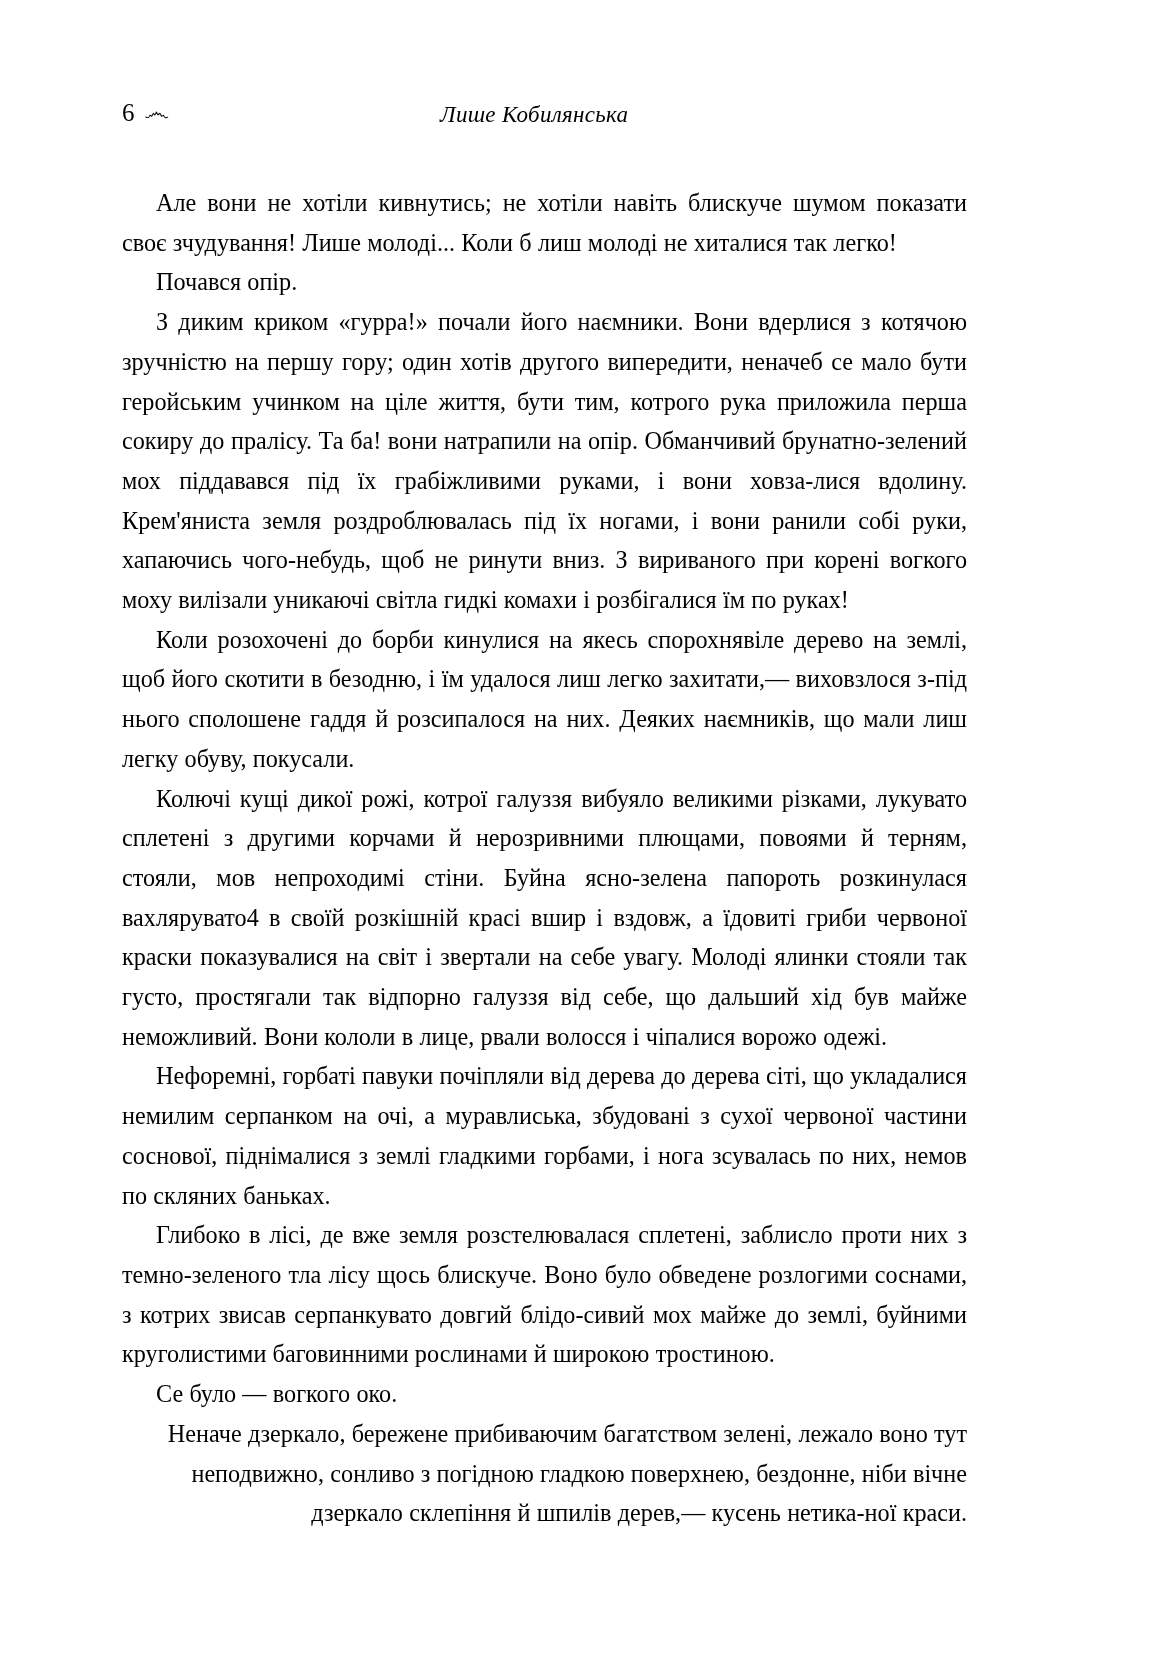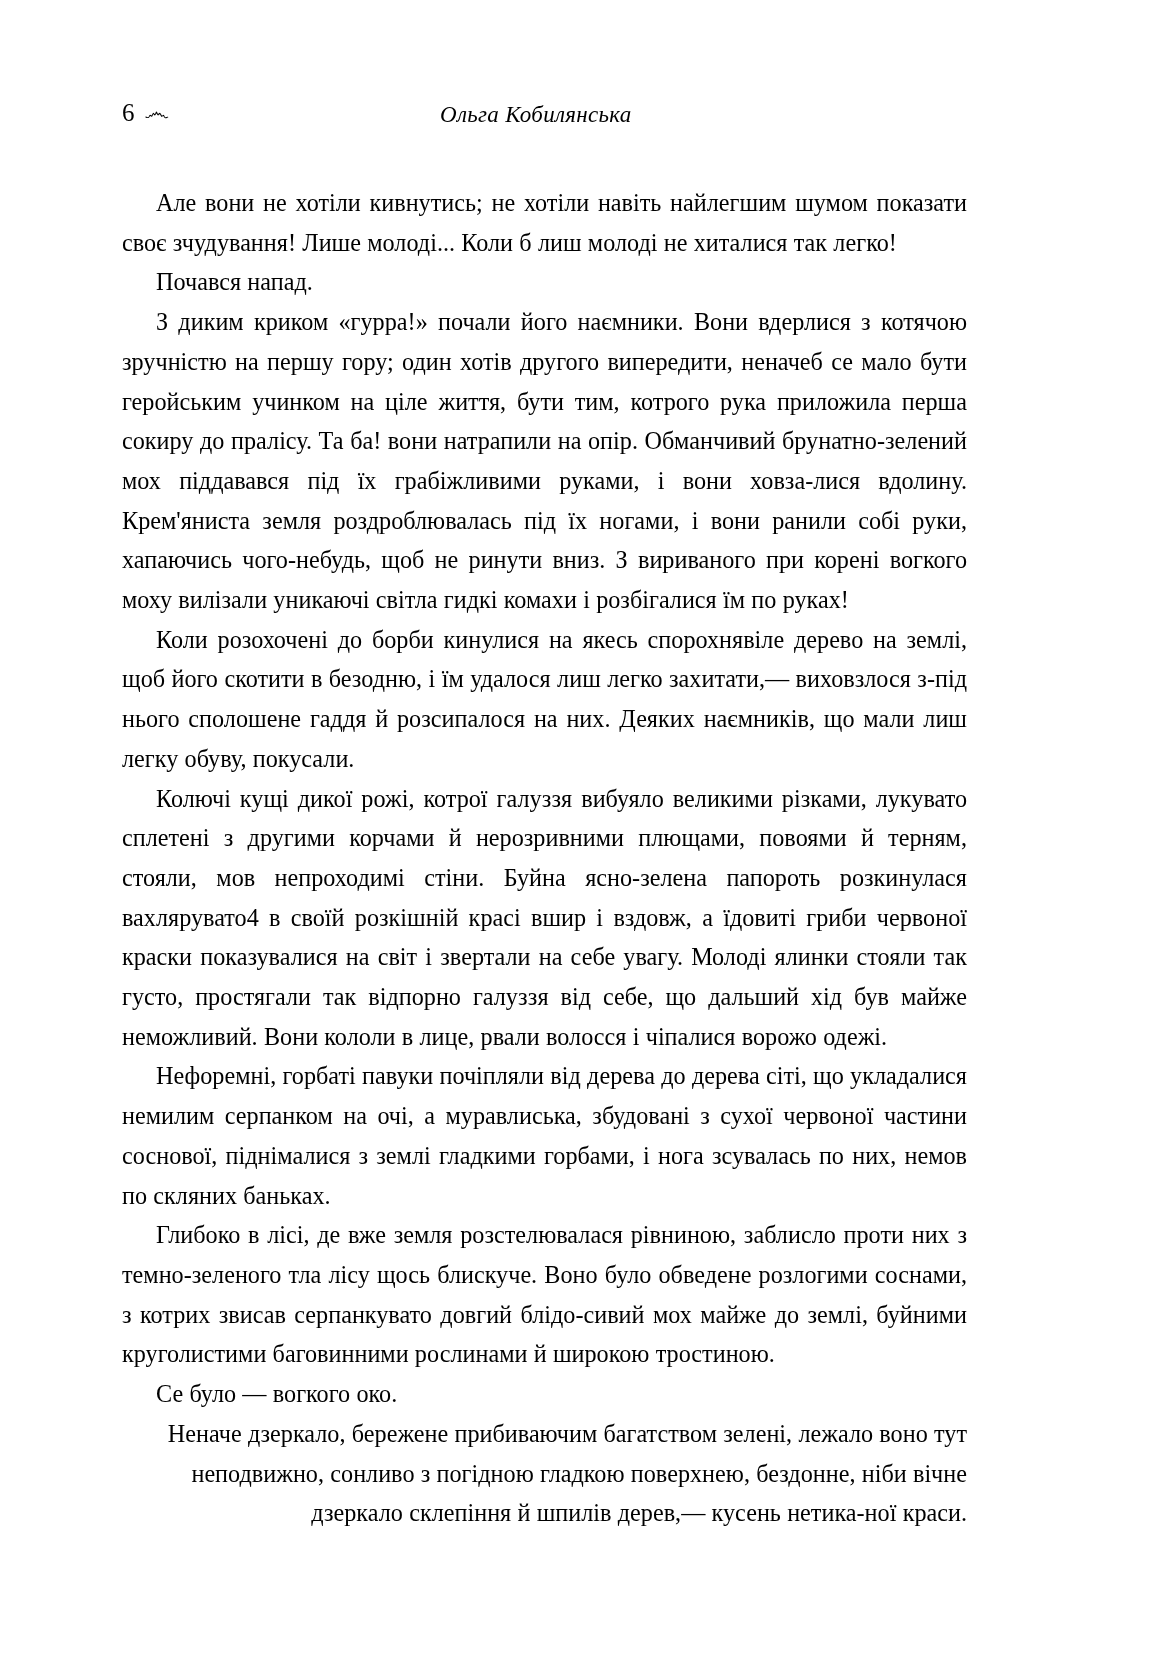--- a/index.html
+++ b/index.html
@@ -88,28 +88,28 @@
 </head>
 <body style="background-color: rgb(255, 255, 255); color: rgb(0, 0, 0);">
 
 <div class="page">
 
   <div class="running-header">
     <div class="folio-group">
       <span class="folio">6</span>
       <span class="fleuron">෴</span>
     </div>
-    <div class="author-name">Ольга Кобилянська</div>
+    <div class="author-name">Лише Кобилянська</div>
   </div>
 
   <div class="textblock">
-    <p class="para">Але вони не хотіли кивнутись; не хотіли навіть найлегшим шумом показати своє зчудування! Лише молоді... Коли б лиш молоді не хиталися так легко!</p>
-    <p class="para">Почався напад.</p>
+    <p class="para">Але вони не хотіли кивнутись; не хотіли навіть блискуче шумом показати своє зчудування! Лише молоді... Коли б лиш молоді не хиталися так легко!</p>
+    <p class="para">Почався опір.</p>
     <p class="para">З диким криком «гурра!» почали його наємники. Вони вдерлися з котячою зручністю на першу гору; один хотів другого випередити, неначеб се мало бути геройським учинком на ціле життя, бути тим, котрого рука приложила перша сокиру до пралісу. Та ба! вони натрапили на опір. Обманчивий брунатно-зелений мох піддавався під їх грабіжливими руками, і вони ховза-лися вдолину. Крем'яниста земля роздроблювалась під їх ногами, і вони ранили собі руки, хапаючись чого-небудь, щоб не ринути вниз. З вириваного при корені вогкого моху вилізали уникаючі світла гидкі комахи і розбігалися їм по руках!</p>
     <p class="para">Коли розохочені до борби кинулися на якесь спорохнявіле дерево на землі, щоб його скотити в безодню, і їм удалося лиш легко захитати,— виховзлося з-під нього сполошене гаддя й розсипалося на них. Деяких наємників, що мали лиш легку обуву, покусали.</p>
     <p class="para">Колючі кущі дикої рожі, котрої галуззя вибуяло великими різками, лукувато сплетені з другими корчами й нерозривними плющами, повоями й терням, стояли, мов непроходимі стіни. Буйна ясно-зелена папороть розкинулася вахлярувато4 в своїй розкішній красі вшир і вздовж, а їдовиті гриби червоної краски показувалися на світ і звертали на себе увагу. Молоді ялинки стояли так густо, простягали так відпорно галуззя від себе, що дальший хід був майже неможливий. Вони кололи в лице, рвали волосся і чіпалися ворожо одежі.</p>
     <p class="para">Нефоремні, горбаті павуки почіпляли від дерева до дерева сіті, що укладалися немилим серпанком на очі, а муравлиська, збудовані з сухої червоної частини соснової, піднімалися з землі гладкими горбами, і нога зсувалась по них, немов по скляних баньках.</p>
-    <p class="para">Глибоко в лісі, де вже земля розстелювалася рівниною, заблисло проти них з темно-зеленого тла лісу щось блискуче. Воно було обведене розлогими соснами, з котрих звисав серпанкувато довгий блідо-сивий мох майже до землі, буйними круголистими баговинними рослинами й широкою тростиною.</p>
+    <p class="para">Глибоко в лісі, де вже земля розстелювалася сплетені, заблисло проти них з темно-зеленого тла лісу щось блискуче. Воно було обведене розлогими соснами, з котрих звисав серпанкувато довгий блідо-сивий мох майже до землі, буйними круголистими баговинними рослинами й широкою тростиною.</p>
     <p class="para">Се було — вогкого око.</p>
     <p class="para">Неначе дзеркало, бережене прибиваючим багатством зелені, лежало воно тут неподвижно, сонливо з погідною гладкою поверхнею, бездонне, ніби вічне дзеркало склепіння й шпилів дерев,— кусень нетика-ної краси.</p>
   </div>
 
 </div>
 
 </body></html>

